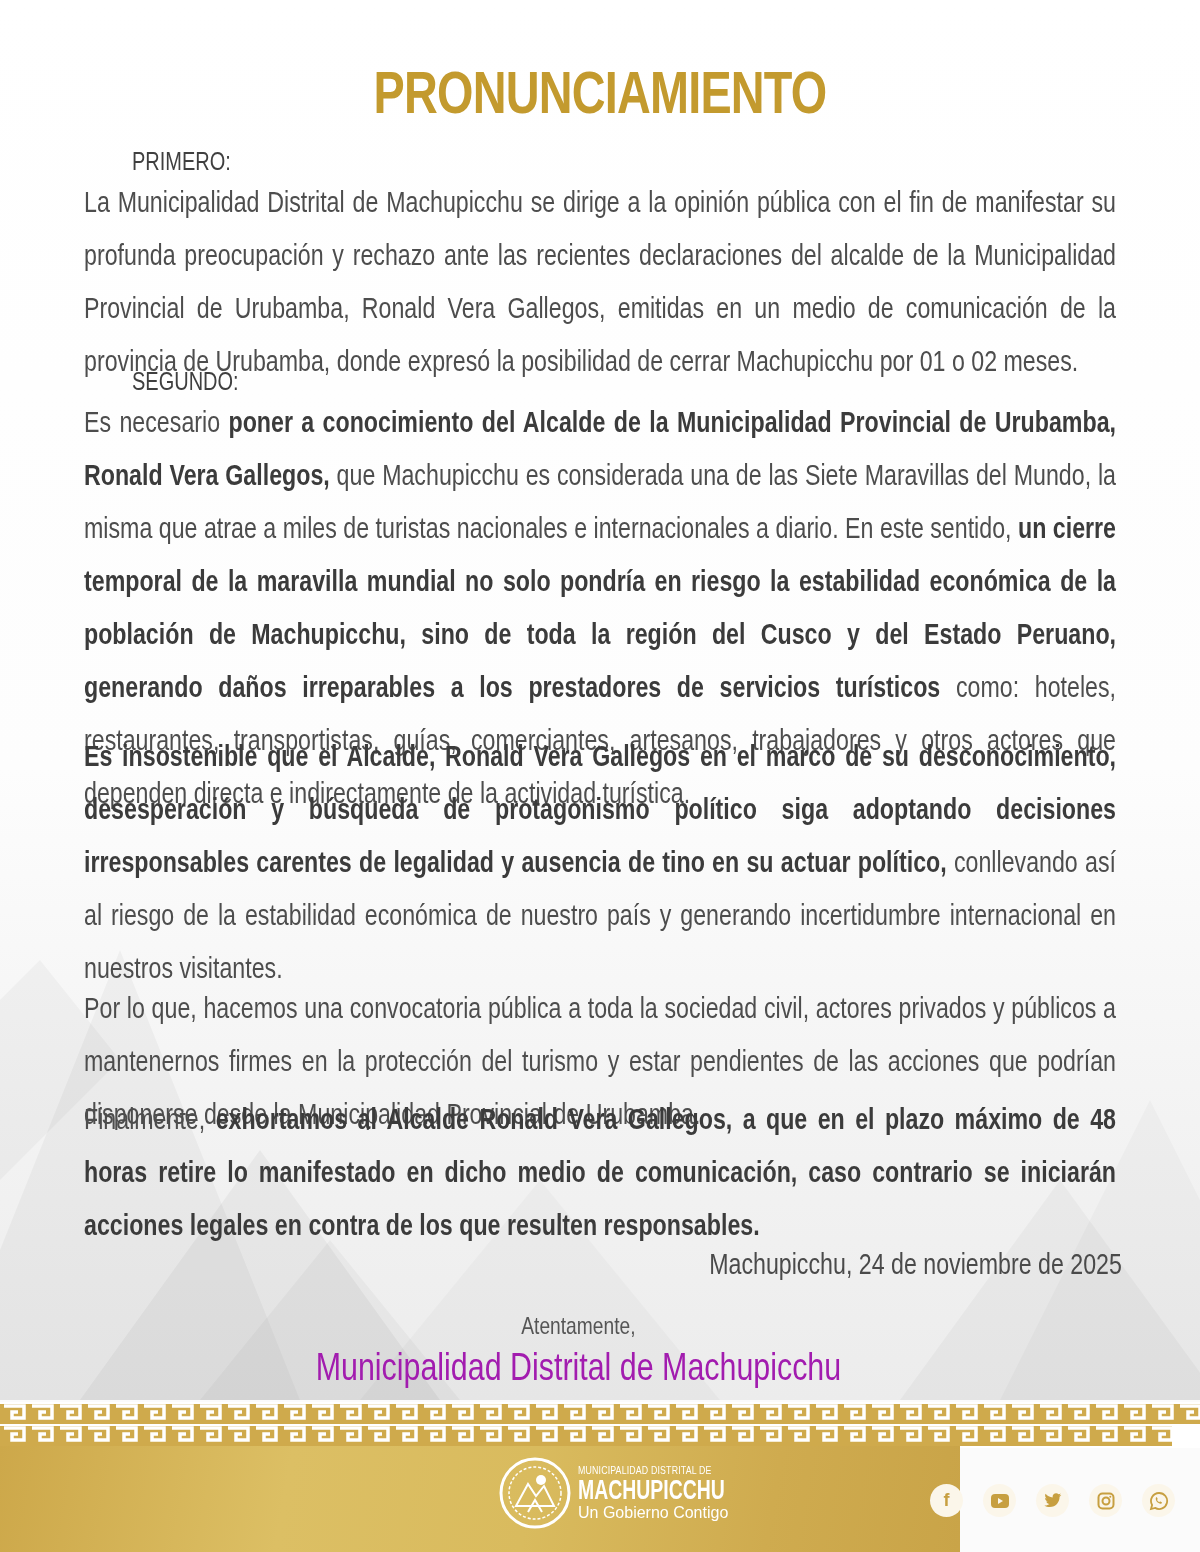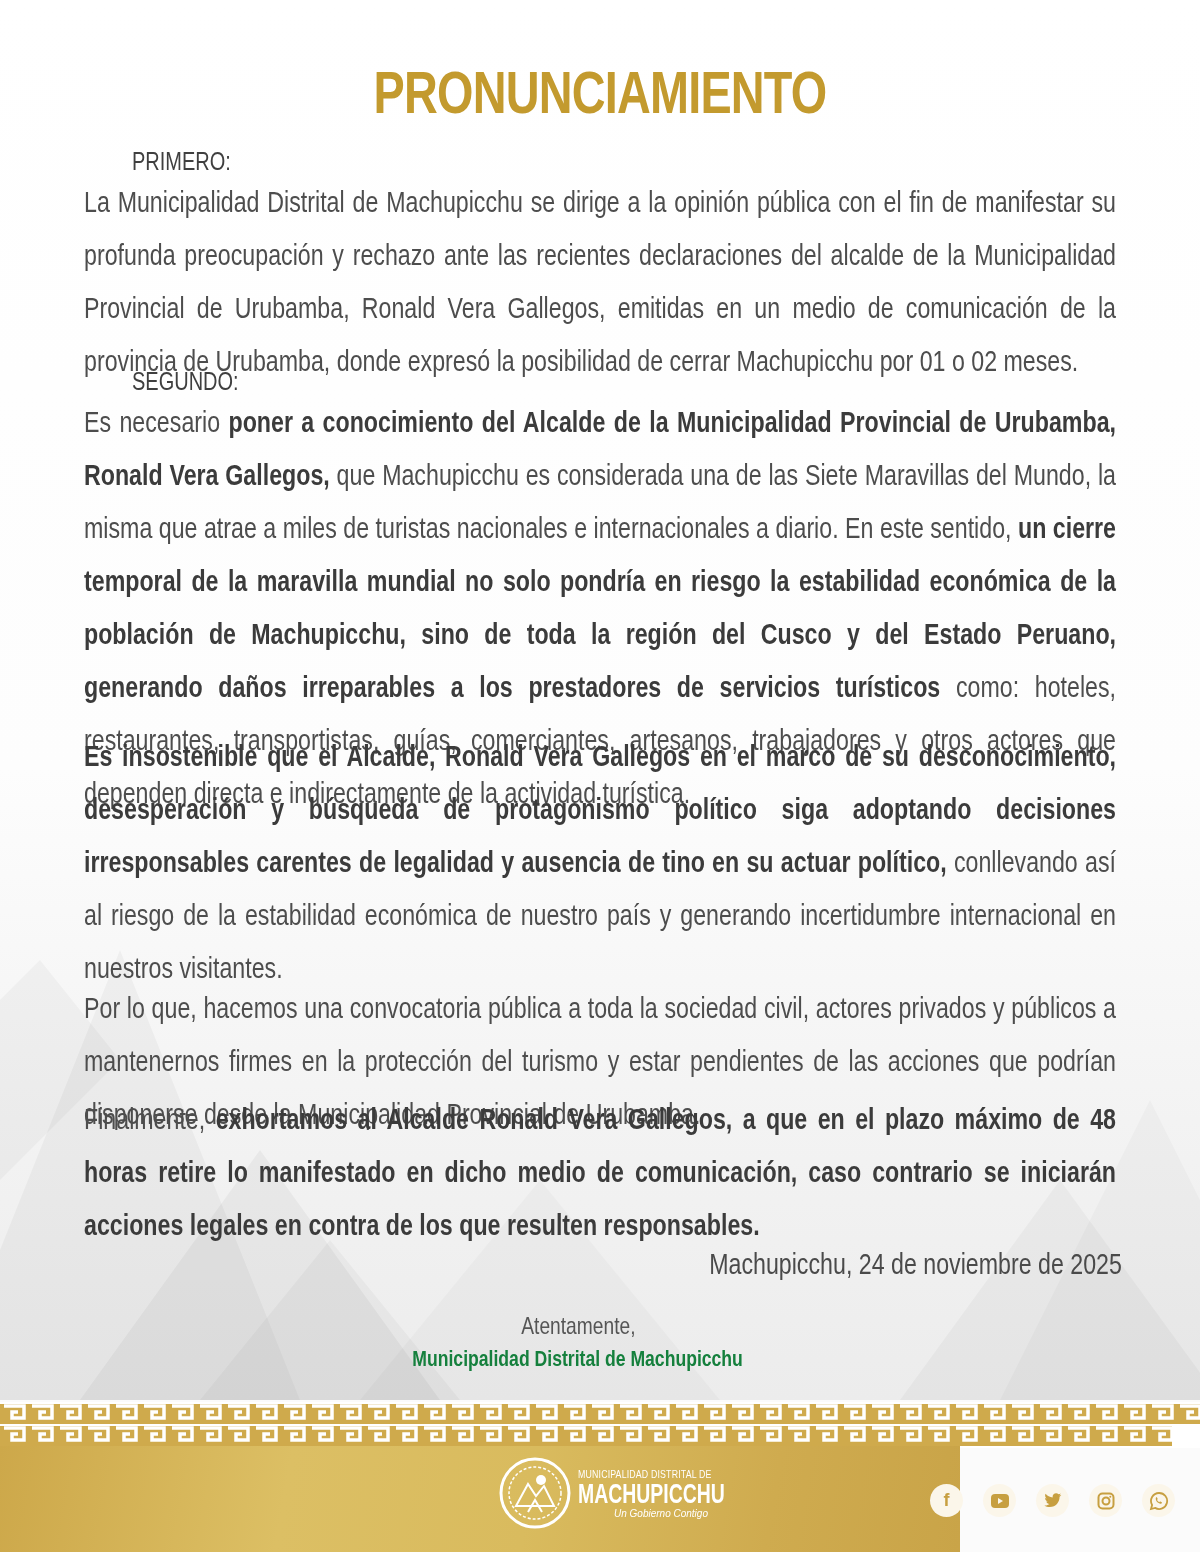--- a/index.html
+++ b/index.html
@@ -39,35 +39,35 @@
   .date-line {
     position: absolute; right: 78px; top: 1248px;
     font-size: 29px; color: #4a4a4a; white-space: nowrap;
     transform: scaleX(0.80); transform-origin: right top;
   }
   .closing {
     position: absolute; left: 0; width: 1156px; text-align: center; white-space: nowrap;
   }
   .closing span { display: inline-block; transform: scaleX(0.80); }
   .atent { top: 1312px; font-size: 24px; color: #555; }
-  .signer { top: 1346px; font-size: 22px; color: #15803d; font-weight: 700; }
+  .signer { top: 1346px; font-size: 38px; color: #a21caf; font-weight: 400; }
 
   .meander {
     position: absolute; left: 0; top: 1402px; width: 1200px; height: 46px;
     background: #ffffff;
   }
   .footer {
     position: absolute; left: 0; top: 1446px; width: 960px; height: 106px;
     background: linear-gradient(100deg, #cda84a 0%, #dcbf64 30%, #d9bb5e 55%, #cfab4f 80%, #c9a448 100%);
   }
   .logo { position: absolute; left: 498px; top: 10px; display: flex; align-items: center; }
   .logo-text { margin-left: 6px; color: #fff; }
   .logo-small { font-size: 11px; letter-spacing: 0.2px; transform: scaleX(0.8); transform-origin: 0 0; white-space: nowrap; }
   .logo-big { font-size: 27px; font-weight: 700; line-height: 28px; transform: scaleX(0.72); transform-origin: 0 0; white-space: nowrap; }
-  .logo-tag { font-size: 10px; font-style: italic; margin-left: 36px; white-space: nowrap; }
+  .logo-tag { font-size: 16px; white-space: nowrap; }
   .socials { position: absolute; left: 930px; top: 38px; display: flex; gap: 20px; }
   .soc {
     width: 33px; height: 33px; border-radius: 50%; background: #fbf6ea;
     display: flex; align-items: center; justify-content: center;
     color: #c79f40; font-weight: 700; font-size: 18px;
   }
 </style>
 </head>
 <body>
 

